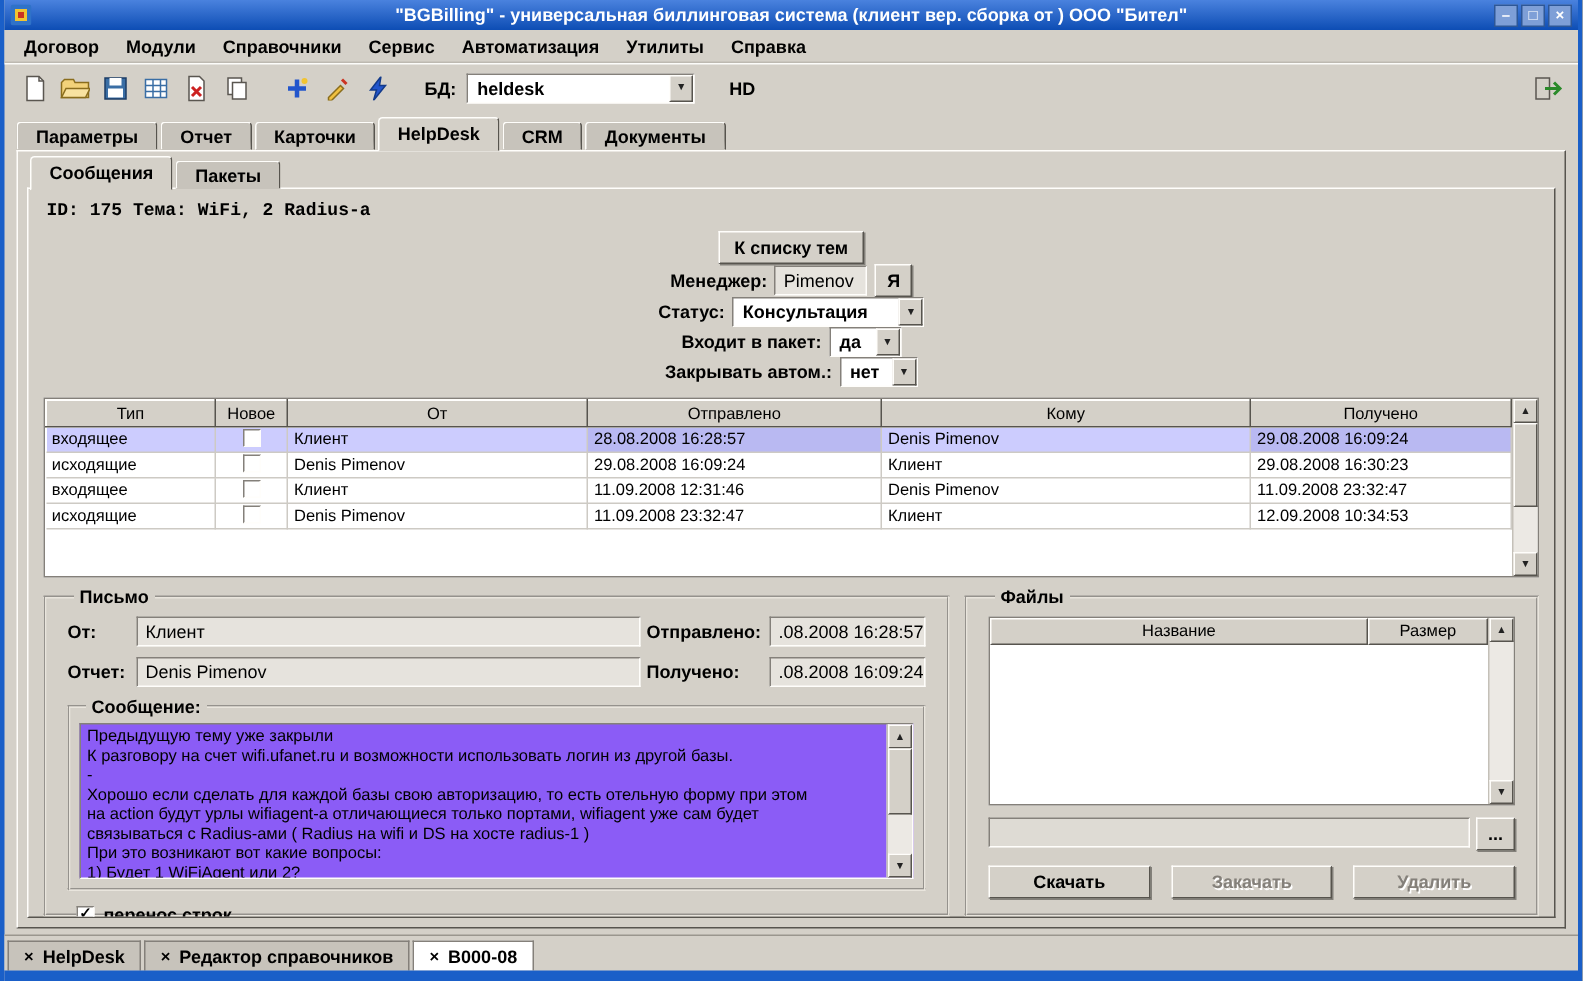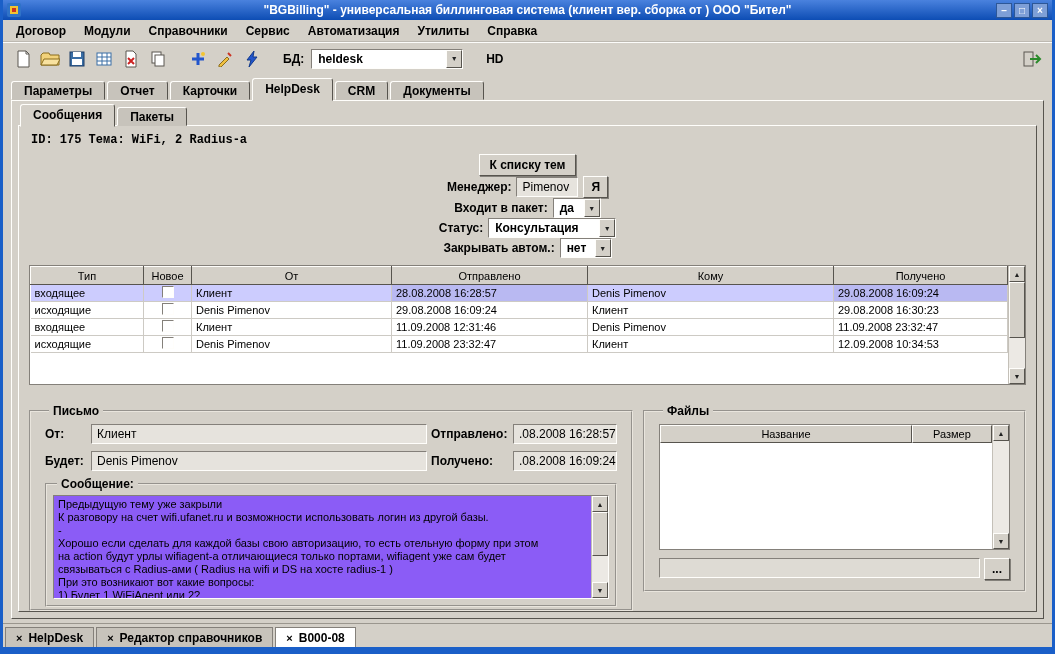--- a/index.html
+++ b/index.html
@@ -90,21 +90,21 @@
   .vscroll { width:17px; flex:0 0 17px; background:#ece9e4; display:flex; flex-direction:column;
     border-left:1px solid #c4c0b8; }
   .sb-btn { height:16px; flex:0 0 16px; background:#d4d0c8; border:1px solid;
     border-color:#fffefb #57544e #57544e #fffefb; display:flex; align-items:center;
     justify-content:center; font-size:7px; color:#222; }
   .sb-track { flex:1; position:relative; }
   .sb-thumb { position:absolute; left:0; right:0; background:#d4d0c8; border:1px solid;
     border-color:#fffefb #57544e #57544e #fffefb; }
 
   
-  .content-row { flex:1 1 auto; min-height:0; display:flex; padding:19px 10px 0; gap:10px; }
+  .content-row { flex:1 1 auto; min-height:0; display:flex; padding:6px 10px 0; gap:10px; }
   fieldset { border:2px groove #e9e5dd; padding:6px 14px 10px; }
   legend { font-weight:bold; font-size:12px; padding:0 4px; margin-left:4px; }
 
   .letter-fs { width:588px; flex:0 0 588px; display:flex; flex-direction:column; }
   .letter-grid { display:grid; grid-template-columns:42px 336px 78px 104px; gap:7px 4px; align-items:center; }
   .lg-label { font-weight:bold; font-size:12px; }
 
   .msg-fs { margin-top:6px; padding:4px 6px 6px; }
   .msg-area { display:flex; border:1px solid; border-color:#84807a #fffefb #fffefb #84807a;
     background:#8b5cf6; height:104px; }
@@ -271,30 +271,30 @@
       <div class="controls-row">
         <div class="ctl-group">
           <button class="btn">К списку тем</button>
         </div>
         <div class="ctl-group">
           <span class="ctl-label">Менеджер:</span>
           <span class="txtfield" style="width:62px;">Pimenov</span>
           <button class="btn" style="padding:2px 7px;">Я</button>
         </div>
         <div class="ctl-group">
+          <span class="ctl-label">Статус:</span>
+          <span class="combo" style="width:128px;">
+            <span class="combo-text">Консультация</span>
+            <span class="combo-arrow">▼</span>
+          </span>
+        </div>
+        <div class="ctl-group">
           <span class="ctl-label">Входит в пакет:</span>
           <span class="combo" style="width:48px;">
             <span class="combo-text">да</span>
-            <span class="combo-arrow">▼</span>
-          </span>
-        </div>
-        <div class="ctl-group">
-          <span class="ctl-label">Статус:</span>
-          <span class="combo" style="width:128px;">
-            <span class="combo-text">Консультация</span>
             <span class="combo-arrow">▼</span>
           </span>
         </div>
         <div class="ctl-group">
           <span class="ctl-label">Закрывать автом.:</span>
           <span class="combo" style="width:52px;">
             <span class="combo-text">нет</span>
             <span class="combo-arrow">▼</span>
           </span>
         </div>
@@ -368,21 +368,21 @@
 
       <div class="content-row">
 
         <fieldset class="letter-fs">
           <legend>Письмо</legend>
           <div class="letter-grid">
             <span class="lg-label">От:</span>
             <span class="txtfield">Клиент</span>
             <span class="lg-label">Отправлено:</span>
             <span class="txtfield">.08.2008 16:28:57</span>
-            <span class="lg-label">Будет:</span>
+            <span class="lg-label">Отчет:</span>
             <span class="txtfield">Denis Pimenov</span>
             <span class="lg-label">Получено:</span>
             <span class="txtfield">.08.2008 16:09:24</span>
           </div>
 
           <fieldset class="msg-fs">
             <legend>Сообщение:</legend>
             <div class="msg-area">
               <div class="msg-text">Предыдущую тему уже закрыли
 К разговору на счет wifi.ufanet.ru и возможности использовать логин из другой базы.
@@ -423,20 +423,25 @@
             <div class="vscroll">
               <span class="sb-btn">▲</span>
               <span class="sb-track"></span>
               <span class="sb-btn">▼</span>
             </div>
           </div>
           <div class="path-row">
             <span class="txtfield path-field"></span>
             <button class="btn dots-btn">...</button>
           </div>
+          <div class="files-btns">
+            <button class="btn fbtn">Скачать</button>
+            <button class="btn fbtn disabled">Закачать</button>
+            <button class="btn fbtn disabled">Удалить</button>
+          </div>
         </fieldset>
       </div>
 
 
     </div>
   </div>
 
   <div class="bottom-tabs">
     <span class="btab">
       <span class="btab-x">×</span>

